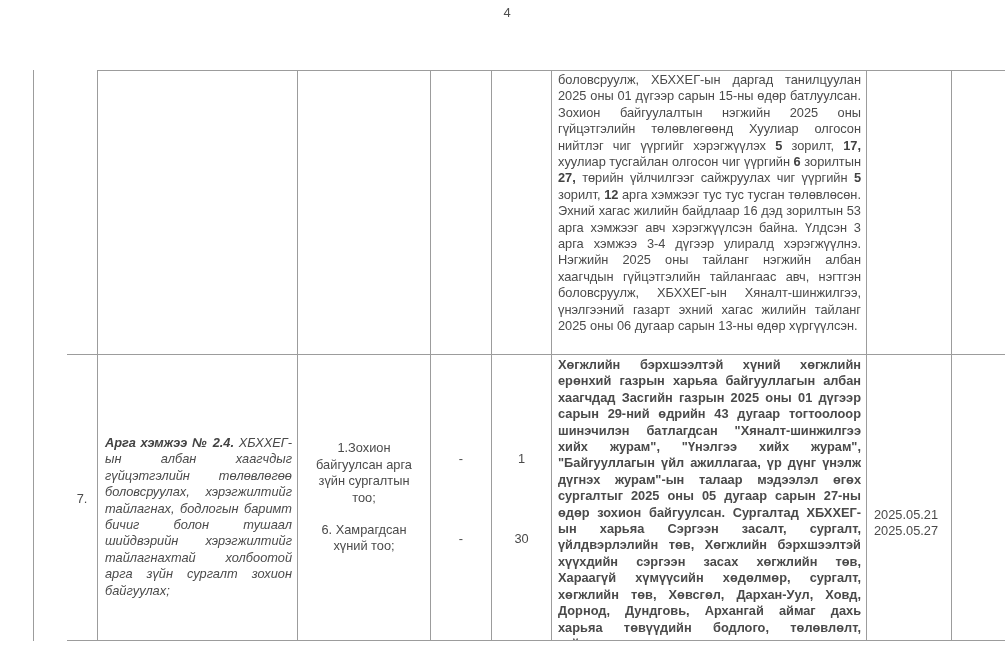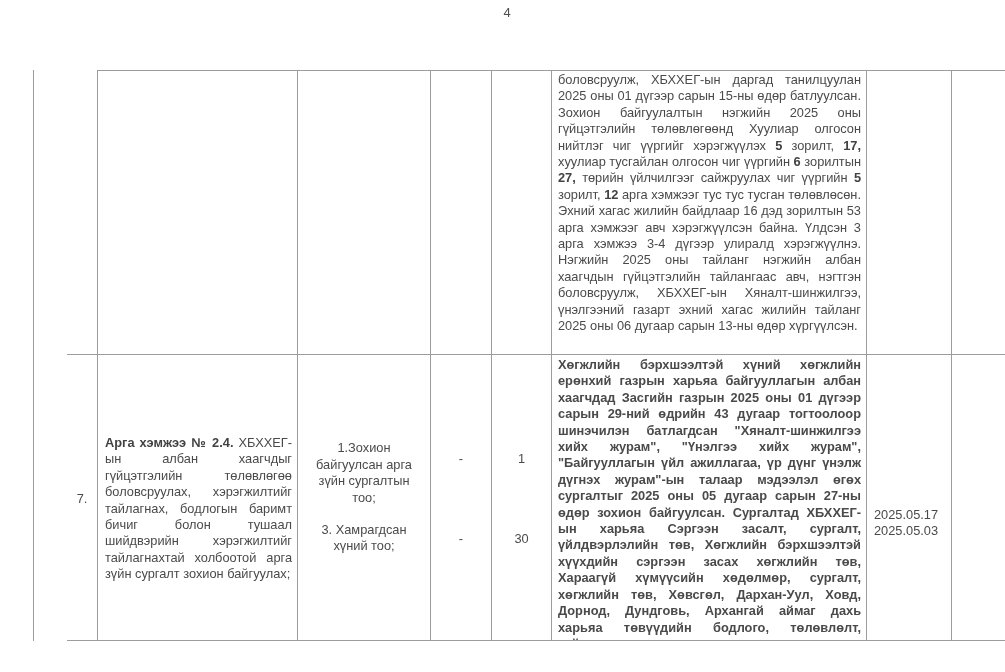--- a/index.html
+++ b/index.html
@@ -21,21 +21,21 @@
   }
   .cell {
     box-sizing:border-box; overflow:hidden; position:relative;
     border-right:1px solid #9c9c9c; border-bottom:1px solid #9c9c9c;
     font-size:12.8px; line-height:16.4px;
   }
   .r1 { border-top:1px solid #9c9c9c; }
   .r1.no-top { border-top:none; }
   .cell-report-body { text-align:justify; padding:1px 5px 0 6px; }
   .cell-report-body.second { padding-top:2px;font-weight:bold; }
-  .cell-task-body { text-align:justify; padding:80px 5px 0 7px; }
+  .cell-task-body { text-align:justify; padding:80px 5px 0 7px;font-style:italic; }
   .cell-num-body { text-align:center; padding-top:136px; }
   .cell-ind-body {
     display:flex; flex-direction:column; justify-content:center; align-items:center;
     gap:16px; text-align:center; padding:0 8px; height:100%;
   }
   .val { position:absolute; left:0; right:0; text-align:center; }
   .val1 { top:96px; }
   .val2 { top:176px; }
   .cell-dates-body { padding:152px 0 0 7px; }
   .b { font-weight:bold; color:#424242; }
@@ -60,35 +60,35 @@
 
   <div class="cell">
     <div class="cell-num-body">7.</div>
   </div>
   <div class="cell">
     <div class="cell-task-body"><span class="b">Арга хэмжээ № 2.4.</span><span> ХБХХЕГ-ын албан хаагчдыг гүйцэтгэлийн төлөвлөгөө боловсруулах, хэрэгжилтийг тайлагнах, бодлогын баримт бичиг болон тушаал шийдвэрийн хэрэгжилтийг тайлагнахтай холбоотой арга зүйн сургалт зохион байгуулах;</span></div>
   </div>
   <div class="cell">
     <div class="cell-ind-body">
       <div>1.Зохион байгуулсан арга зүйн сургалтын тоо;</div>
-      <div>3. Хамрагдсан хүний тоо;</div>
+      <div>6. Хамрагдсан хүний тоо;</div>
     </div>
   </div>
   <div class="cell">
     <div class="val val1">-</div>
     <div class="val val2">-</div>
   </div>
   <div class="cell">
     <div class="val val1">1</div>
     <div class="val val2">30</div>
   </div>
   <div class="cell">
     <div class="cell-report-body second"><span>Хөгжлийн бэрхшээлтэй хүний хөгжлийн ерөнхий газрын харьяа байгууллагын албан хаагчдад Засгийн газрын 2025 оны 01 дүгээр сарын 29-ний өдрийн 43 дугаар тогтоолоор шинэчилэн батлагдсан "Хяналт-шинжилгээ хийх журам", "Үнэлгээ хийх журам", "Байгууллагын үйл ажиллагаа, үр дүнг үнэлж дүгнэх журам"-ын талаар мэдээлэл өгөх сургалтыг 2025 оны 05 дугаар сарын 27-ны өдөр зохион байгуулсан. Сургалтад ХБХХЕГ-ын харьяа Сэргээн засалт, сургалт, үйлдвэрлэлийн төв, Хөгжлийн бэрхшээлтэй хүүхдийн сэргээн засах хөгжлийн төв, Хараагүй хүмүүсийн хөдөлмөр, сургалт, хөгжлийн төв, Хөвсгөл, Дархан-Уул, Ховд, Дорнод, Дундговь, Архангай аймаг дахь харьяа төвүүдийн бодлого, төлөвлөлт, тайлагналт, хяналт-шинжилгээ, үнэлгээ</span></div>
   </div>
   <div class="cell">
     <div class="cell-dates-body">
-      <div>2025.05.17</div>
-      <div>2025.05.03</div>
+      <div>2025.05.21</div>
+      <div>2025.05.27</div>
     </div>
   </div>
   <div class="cell"></div>
 
 </div>
 
 </body></html>

